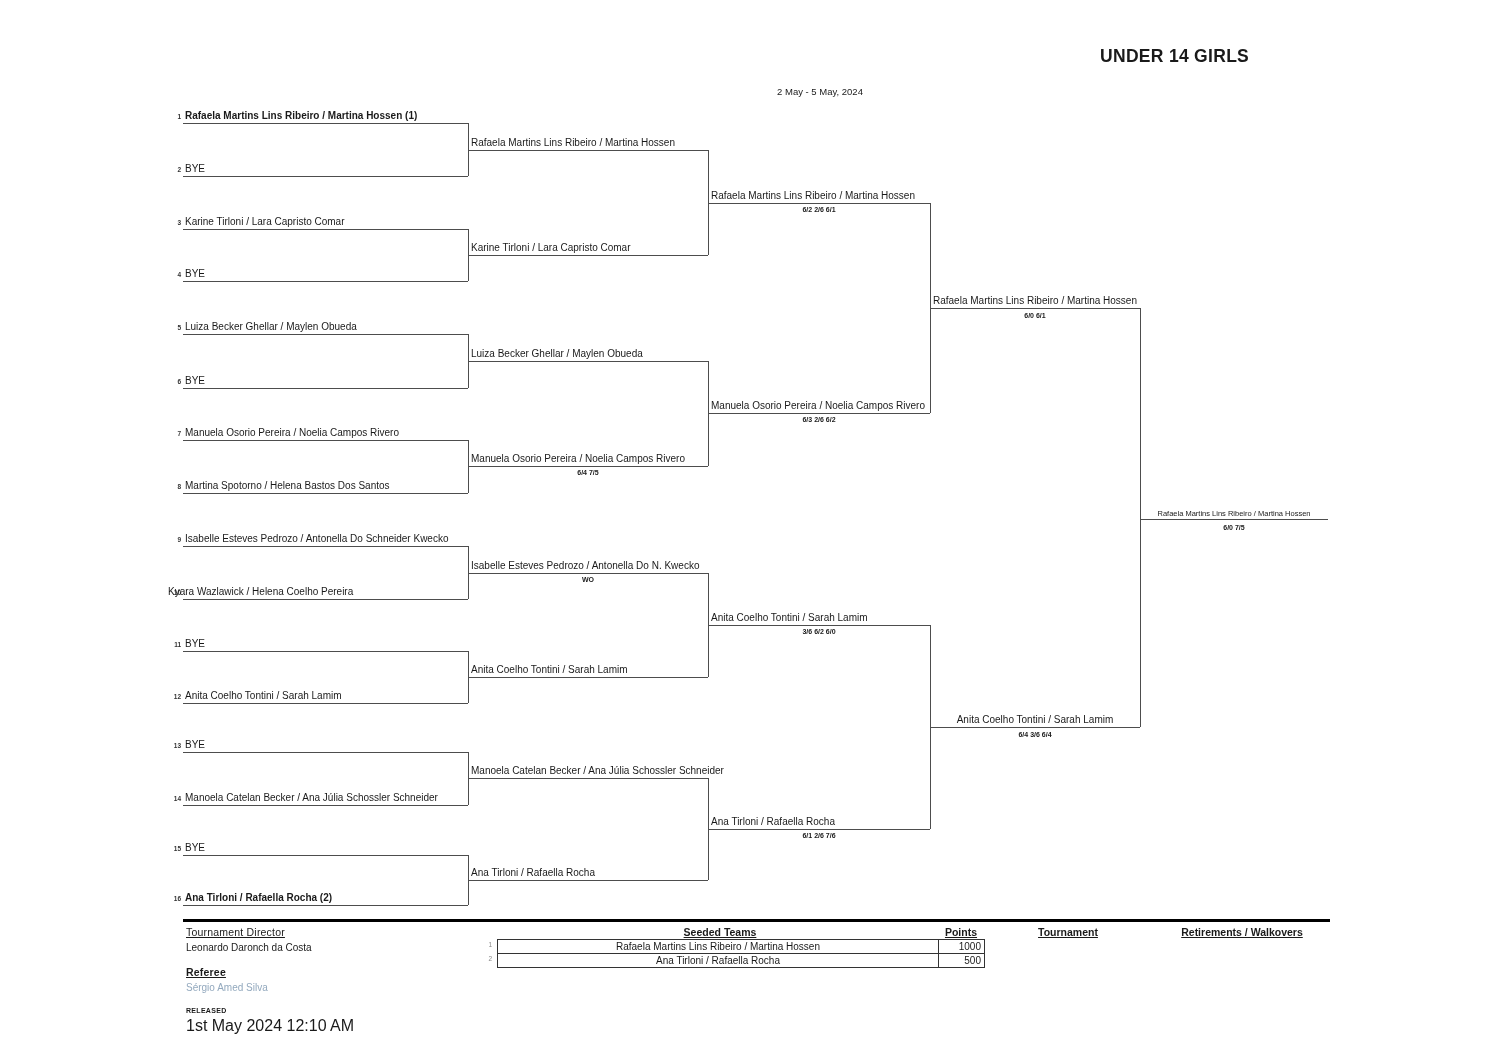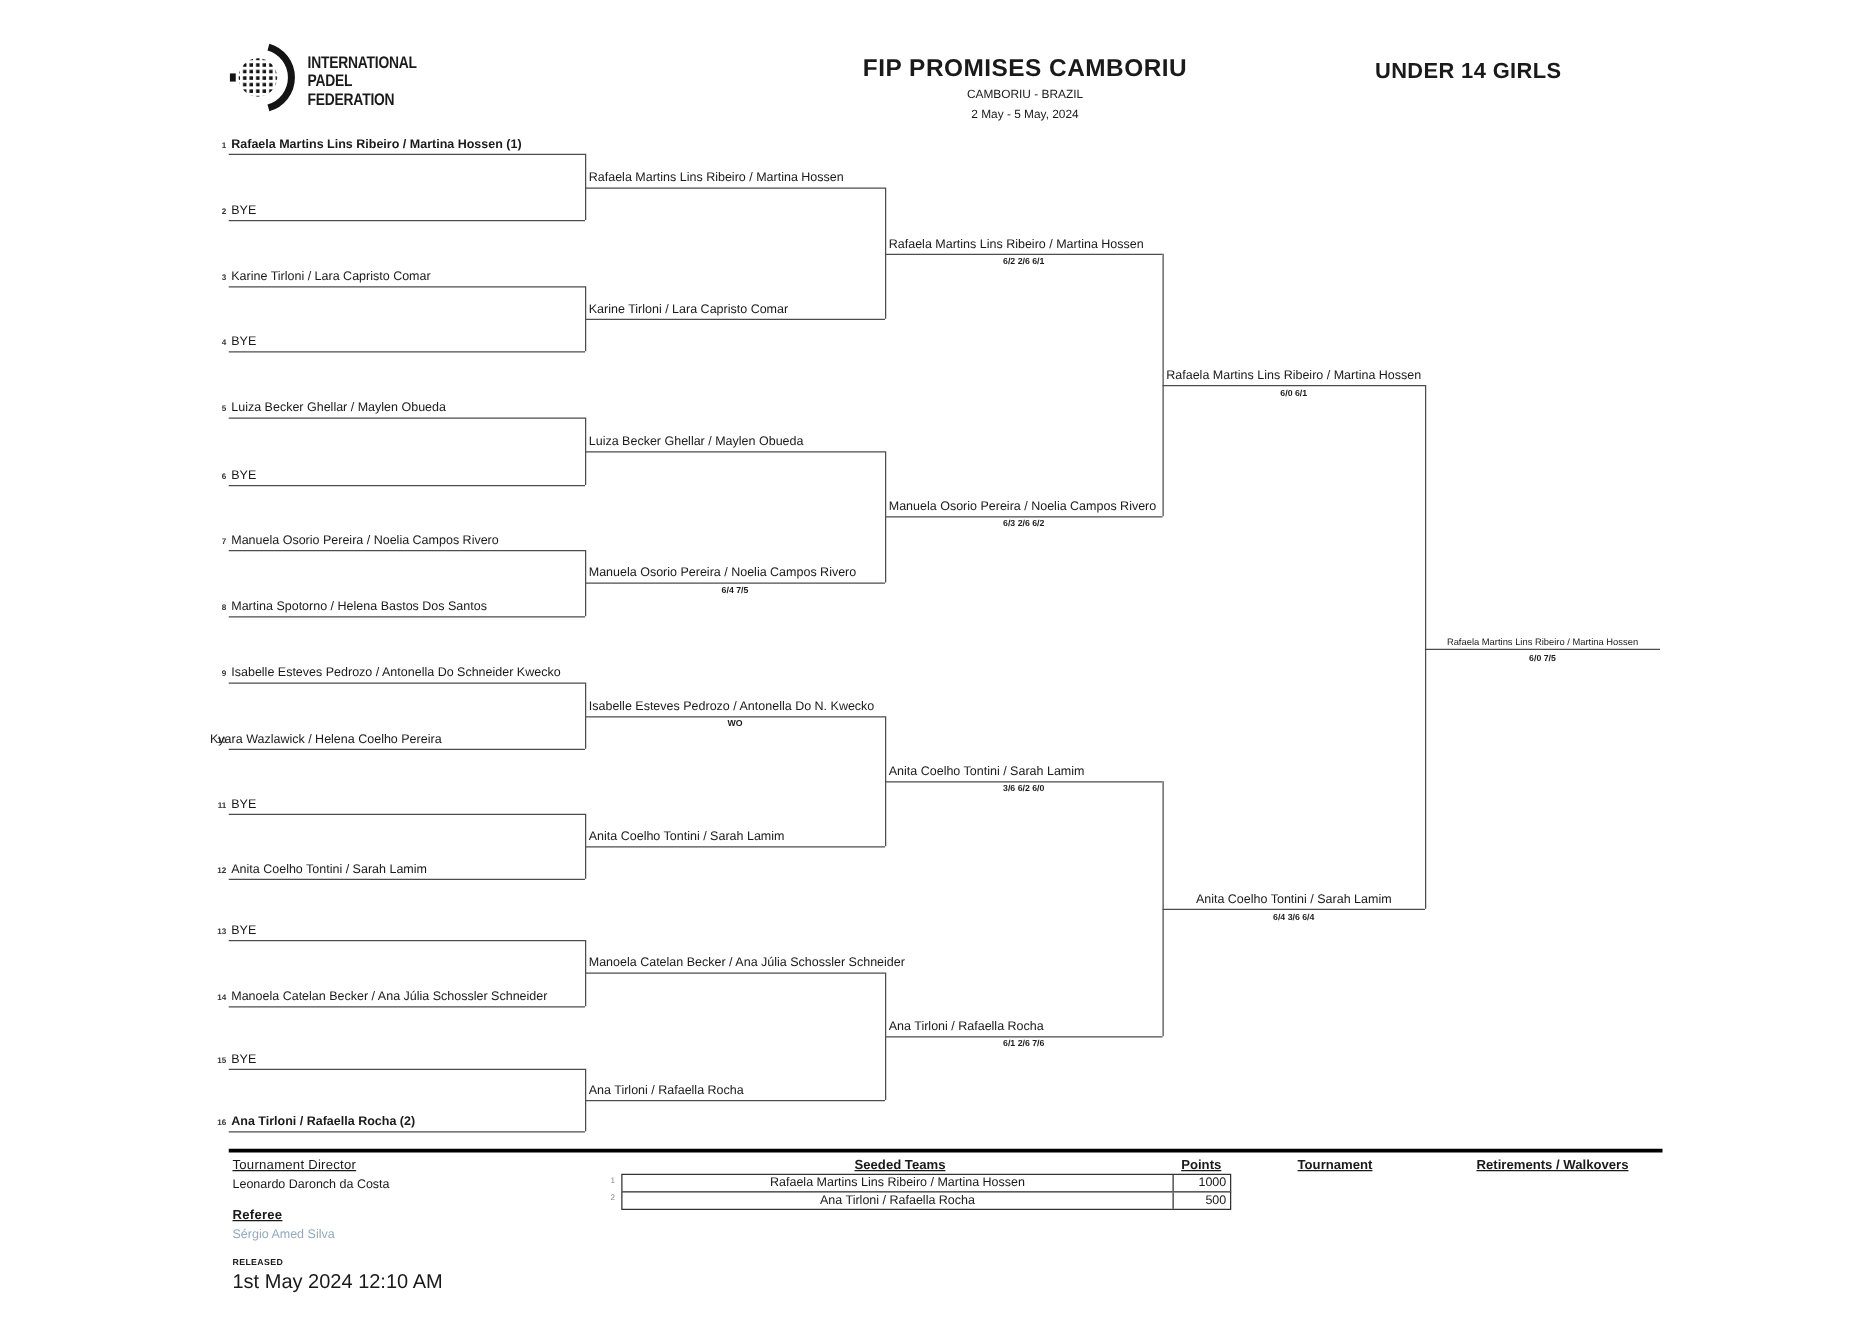--- a/index.html
+++ b/index.html
@@ -34,42 +34,21 @@
   .st-row{position:absolute;left:497px;width:486px;height:13px;border:1px solid #333;display:flex;background:#fff;}
   .st-name{flex:1;text-align:center;font-size:10px;line-height:13px;white-space:nowrap;}
   .st-pts{width:42px;border-left:1px solid #333;text-align:right;padding-right:3px;font-size:10px;line-height:13px;}
   .st-num{position:absolute;left:480px;width:12px;text-align:right;font-size:6.5px;color:#888;}
 </style>
 </head>
 <body>
 
 <div class="page">
 
-  <div class="logo">
-    <span>
-      <svg width="56" height="56" viewBox="0 0 60 60">
-        <defs>
-          <pattern id="dots" width="5.6" height="5.6" patternUnits="userSpaceOnUse">
-            <rect x="1" y="1" width="3" height="3" fill="#141414"></rect>
-          </pattern>
-        </defs>
-        <rect x="1" y="26.5" width="5" height="7" fill="#141414"></rect>
-        <circle cx="25" cy="30" r="16.5" fill="url(#dots)"></circle>
-        <path d="M 34 4 A 27 27 0 0 1 34 56" stroke="#141414" stroke-width="6" fill="none"></path>
-      </svg>
-    </span>
-    <div class="logo-text">
-      <div>INTERNATIONAL</div>
-      <div>PADEL</div>
-      <div>FEDERATION</div>
-    </div>
-  </div>
-
-  <div class="title">FIP PROMISES CAMBORIU</div>
-  <div class="subtitle" style="top:70px">CAMBORIU - BRAZIL</div>
+
   <div class="subtitle" style="top:86px">2 May - 5 May, 2024</div>
   <div class="category">UNDER 14 GIRLS</div>
 
   <div class="sd" style="left:168px;top:112px">1</div>
   <div class="nm b" style="left:185px;top:110px">Rafaela Martins Lins Ribeiro / Martina Hossen (1)</div>
   <div class="hl" style="left:183px;top:123px;width:285px"></div>
 
   <div class="sd" style="left:168px;top:165px">2</div>
   <div class="nm" style="left:185px;top:163px">BYE</div>
   <div class="hl" style="left:183px;top:176px;width:285px"></div>

